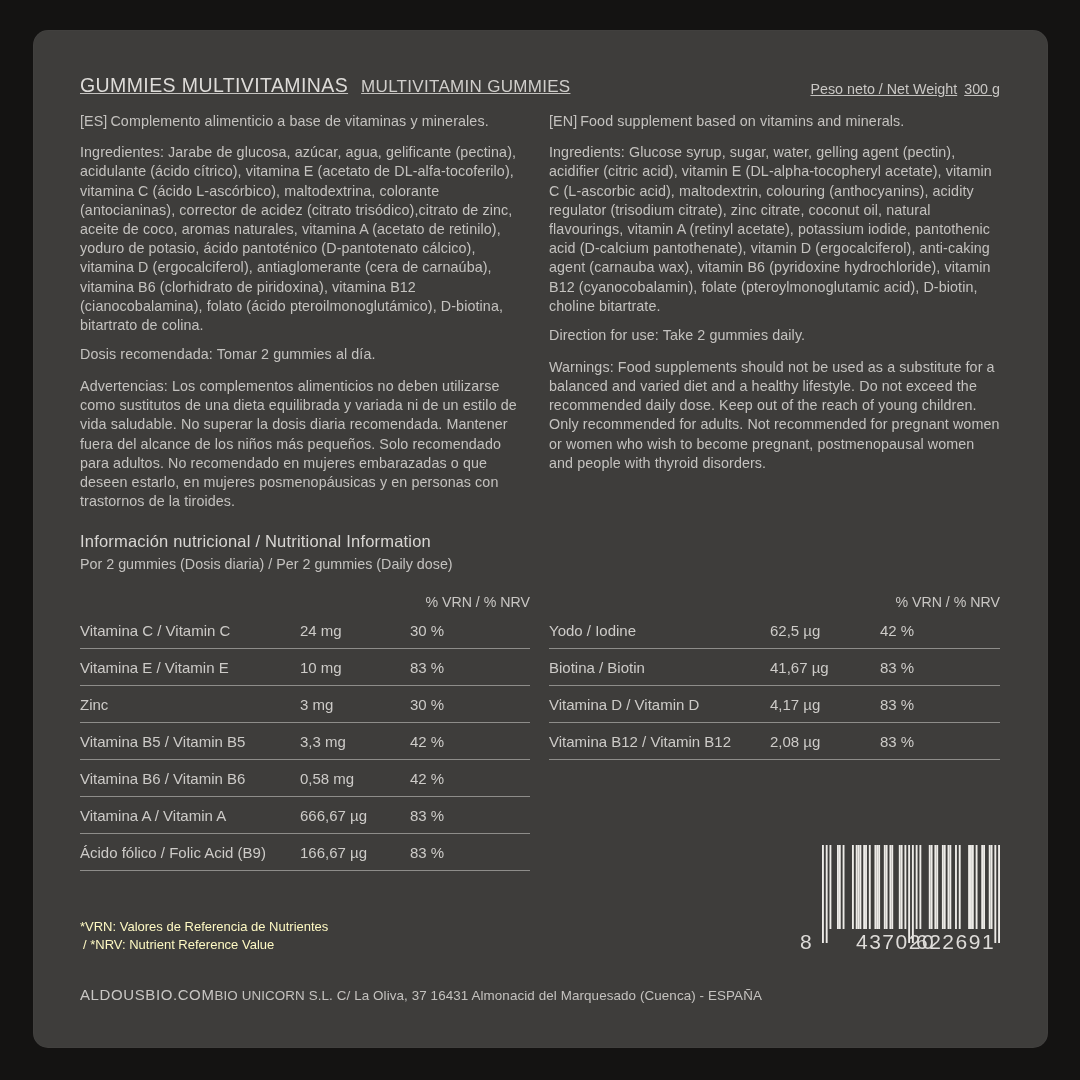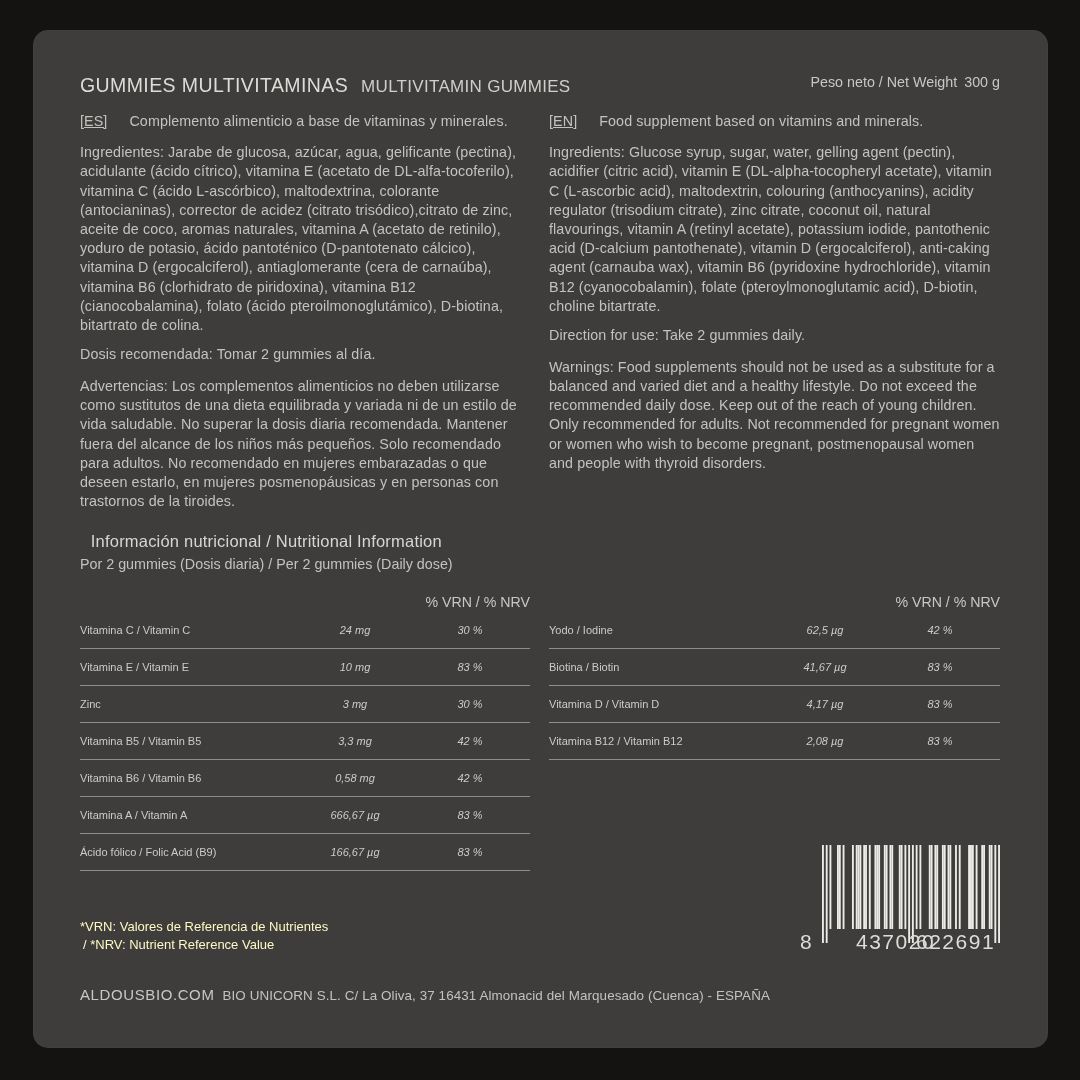--- a/index.html
+++ b/index.html
@@ -15,80 +15,80 @@
     position:absolute; left:33px; top:30px;
     width:1015px; height:1018px;
     background:#3e3d3b;
     border-radius:15px;
     box-shadow: inset 0 0 0 1px rgba(255,255,255,0.02);
   }
 
   
   .label-header {
     position:absolute; left:47px; right:48px; top:44px;
-    display:flex; justify-content:space-between; align-items:flex-start;
+    display:flex; justify-content:space-between; align-items:flex-end;text-decoration:underline;
   }
   .title-wrap { display:flex; align-items:baseline; gap:13px; }
   .title-es { font-size:19.5px; font-weight:normal; letter-spacing:0.4px; color:#dedcd9; }
   .title-en { font-size:17px;  font-weight:normal; letter-spacing:0.3px; color:#d0cecb; }
   .net-weight { font-size:14.3px; color:#c9c7c4; white-space:nowrap; }
   .net-weight .nw-value { margin-left:7px; }
 
   
   .cols {
     position:absolute; left:47px; right:48px;
     display:grid; grid-template-columns:450px 451px; column-gap:19px;
   }
   .cols-info { top:82px; }
   .body-text { font-size:14.3px; line-height:19.2px; letter-spacing:0.1px; color:#c4c2bf; }
-  .para-intro .lang-tag { margin-right:22px;text-decoration:underline; }
+  .para-intro .lang-tag { margin-right:3px; }
   .para-ingredients { margin-top:12px; }
   .para-dose { margin-top:10px; }
   .para-warnings { margin-top:12.5px; }
 
   
-  .nutrition-head { position:absolute; left:47px; top:500px;text-align:center; }
+  .nutrition-head { position:absolute; left:47px; top:500px; }
   .nutrition-title { font-size:16.5px; font-weight:normal; letter-spacing:0.2px; color:#d8d6d3; line-height:22px; }
   .nutrition-sub { font-size:14.3px; color:#c4c2bf; margin-top:3px; line-height:19px; }
 
   
   .cols-tables { top:565px; }
   .ntable { width:100%; }
   .nheader {
     text-align:right; font-size:14.2px; color:#c9c7c4;
     height:17px; line-height:15px;
   }
   .nrow {
     display:grid; grid-template-columns:1fr 110px 120px;
     align-items:center; height:37px;
     border-bottom:1px solid #8e8d8a;
-    font-size:11px; color:#cdcbc8;
+    font-size:15px; color:#cdcbc8;
   }
   .nrow.noline { border-bottom:none; }
-  .c-amount, .c-nrv { text-align:center;font-style:italic; }
+  .c-amount, .c-nrv { text-align:left; }
 
   
   .footnote { position:absolute; left:47px; top:888px; font-size:13px; line-height:18px; color:#fef9c3; }
   .footnote .fn2 { padding-left:3px; }
 
   
   .barcode { position:absolute; left:789px; top:815px; width:178px; height:110px; }
   .barcode svg { position:absolute; left:0; top:0; display:block; }
   .bc-digit { position:absolute; top:84px; font-size:21px; color:#dedcd9; letter-spacing:1.5px; line-height:26px; }
   .bc-first { left:-22px; }
   .bc-g1 { left:6px;  width:78px; text-align:left;margin-left:28px; }
   .bc-g2 { left:94px; width:78px; text-align:center; }
 
   
   .footer {
     position:absolute; left:47px; right:48px; top:956px;
     display:flex; justify-content:flex-start; align-items:baseline;
   }
   .website { font-size:15px; letter-spacing:0.6px; color:#c9c7c4; }
-  .address { font-size:13.4px; letter-spacing:0.1px; color:#c4c2bf;margin-left:8px; }
+  .address { font-size:13.4px; letter-spacing:0.1px; color:#c4c2bf; }
 </style>
 </head>
 <body>
 
 <div class="panel">
 
   <header class="label-header">
     <div class="title-wrap">
       <h1 class="title-es">GUMMIES MULTIVITAMINAS</h1>
       <h2 class="title-en">MULTIVITAMIN GUMMIES</h2>

